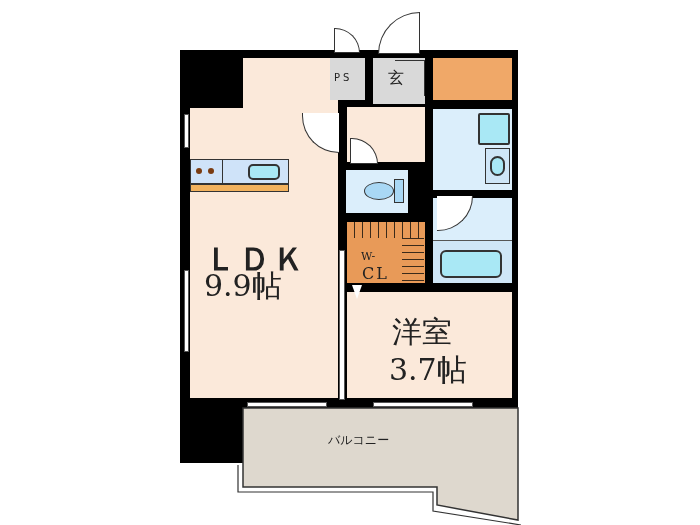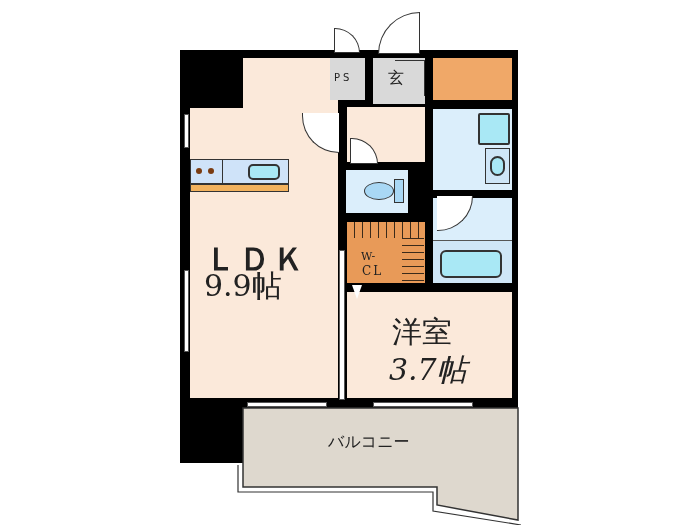--- a/index.html
+++ b/index.html
@@ -52,45 +52,45 @@
 <div class="door" style="left:302px;top:113px;width:37px;height:40px;border-radius:0 0 0 40px;border-top:none;border-right:none;"></div>
 <div class="door" style="left:350px;top:138px;width:28px;height:26px;border-radius:0 26px 0 0;"></div>
 
 <div class="abs wet" style="left:346px;top:170px;width:62px;height:43px;"></div>
 <div class="abs" style="left:364px;top:182px;width:30px;height:18px;border-radius:50%;background:#a9d8f5;border:1.5px solid #333;"></div>
 <div class="abs" style="left:394px;top:179px;width:10px;height:24px;background:#a9d8f5;border:1.5px solid #333;"></div>
 
 <div class="abs" style="left:347px;top:222px;width:78px;height:61px;background:#e89a58;background-image:repeating-linear-gradient(90deg,transparent 0 7px,#3a2a1a 7px 8px);background-size:100% 16px;background-repeat:no-repeat;"></div>
 <div class="abs" style="left:402px;top:232px;width:22px;height:50px;background-image:repeating-linear-gradient(180deg,transparent 0 6px,#3a2a1a 6px 7px);"></div>
 <div class="label" style="left:361px;top:250px;font-size:11px;">W-</div>
-<div class="label" style="left:362px;top:264px;font-size:12px;letter-spacing:2px;">CL</div>
+<div class="label" style="left:362px;top:264px;font-size:16px;letter-spacing:2px;">CL</div>
 
 <div class="abs wet" style="left:433px;top:109px;width:79px;height:81px;"></div>
 <div class="fixture" style="left:478px;top:113px;width:32px;height:32px;border-radius:2px;"></div>
 <div class="abs" style="left:485px;top:148px;width:25px;height:36px;background:#cfe6f7;border:1.5px solid #333;"></div>
 <div class="fixture" style="left:490px;top:156px;width:15px;height:20px;border-radius:8px;"></div>
 
 <div class="abs wet" style="left:433px;top:198px;width:79px;height:85px;"></div>
 <div class="door" style="left:437px;top:196px;width:36px;height:35px;border-radius:0 0 35px 0;border-top:none;border-left:none;"></div>
 <div class="abs wet2" style="left:433px;top:240px;width:79px;height:43px;border-top:1px solid #555;"></div>
 <div class="fixture" style="left:440px;top:250px;width:62px;height:28px;border-radius:6px;"></div>
 
 <div class="abs floor" style="left:347px;top:292px;width:165px;height:106px;"></div>
 <div class="abs" style="left:352px;top:285px;width:0;height:0;border-left:5px solid transparent;border-right:5px solid transparent;border-top:14px solid #fff;"></div>
 
 <div class="win" style="left:339px;top:250px;width:6px;height:150px;"></div>
 
 <div class="label" style="left:205px;top:238px;font-size:32px;letter-spacing:2px;font-weight:bold;">ＬＤＫ</div>
 <div class="label" style="left:204px;top:266px;font-size:30px;">9.9帖</div>
 
 <div class="label" style="left:392px;top:312px;font-size:30px;">洋室</div>
-<div class="label" style="left:389px;top:350px;font-size:30px;font-style:italic;">3.7帖</div>
+<div class="label" style="left:389px;top:350px;font-size:30px;">3.7帖</div>
 
 <div class="win" style="left:247px;top:402px;width:80px;height:5px;"></div>
 <div class="win" style="left:373px;top:402px;width:100px;height:5px;"></div>
 
 <div class="abs wall" style="left:180px;top:398px;width:63px;height:65px;"></div>
 
 <svg class="abs" style="left:230px;top:405px;" width="292" height="120" viewBox="0 0 292 120">
   <polygon points="13,3 288,3 288,115 207,100 207,82 13,82" fill="#ded8ce" stroke="#333" stroke-width="1.5"></polygon>
   <polyline points="8,60 8,87 203,87 203,106 291,120" fill="none" stroke="#333" stroke-width="1.2"></polyline>
 </svg>
-<div class="label" style="left:328px;top:432px;font-size:16px;font-family:'DejaVu Sans',sans-serif;">バルコニー</div>
+<div class="label" style="left:328px;top:432px;font-size:12px;font-family:'DejaVu Sans',sans-serif;">バルコニー</div>
 
 </body></html>

